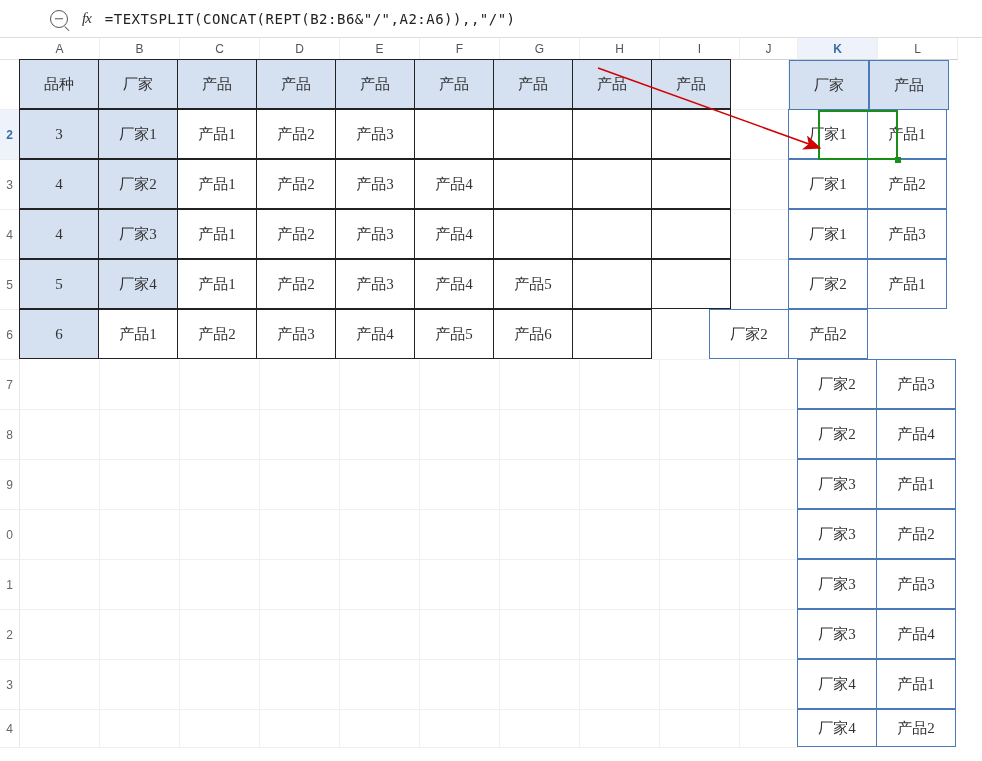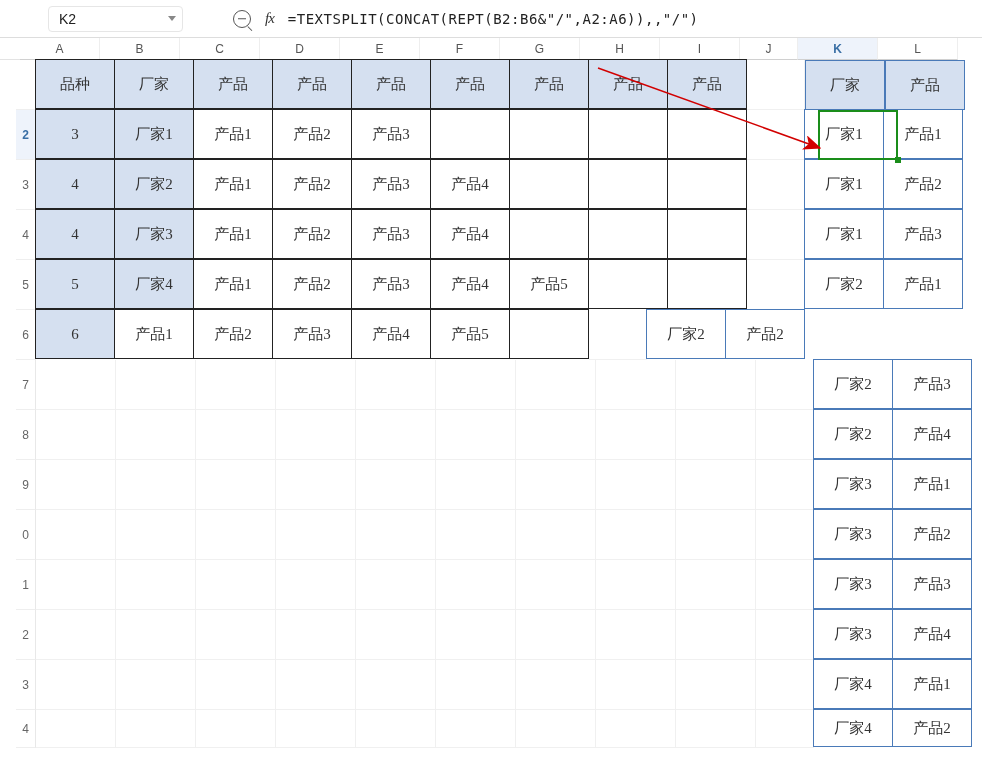--- a/index.html
+++ b/index.html
@@ -19,21 +19,21 @@
 
 .gridwrap { position:relative; }
 
 
 .colhdrs { display:flex; height:22px; background:#fff; }
 .corner { width:20px; height:22px; border-bottom:1px solid #e3e3e3; background:#fff; }
 .colh { height:22px; font-size:12px; color:#555; text-align:center; line-height:22px; border-bottom:1px solid #d0d0d0; border-right:1px solid #eee; background:#fff; }
 .colh.selcol { background:#eef3fb; font-weight:600; color:#3a6fa5; }
 
 
-.gridbody { position:relative;margin-left:16px; }
+.gridbody { position:relative; }
 .row { display:flex; }
 .rh { width:20px; font-size:12px; color:#666; text-align:center; border-right:1px solid #e8e8e8; border-bottom:1px solid #eee; background:#fff; display:flex; align-items:center; justify-content:center; }
 .rh.selrow { background:#eef3fb; color:#3a6fa5; font-weight:600; }
 .cell { font-size:15px; color:#333; display:flex; align-items:center; justify-content:center; background:#fff; font-family:"SimSun","Microsoft YaHei"; }
 
 
 .brd { border:1px solid #222; margin-top:-1px; margin-left:-1px; }
 .hdrcell { background:#d5e0f0; }
 .shadebg { background:#d5e0f0; }
 
@@ -48,24 +48,20 @@
 .active-outline { position:absolute; border:2px solid #1a8d1a; pointer-events:none; }
 .active-handle { position:absolute; width:6px; height:6px; background:#1a8d1a; pointer-events:none; }
 
 
 .arrow-layer { position:absolute; top:0; left:0; pointer-events:none; }
 </style>
 </head>
 <body>
 
 <div class="fbar">
-  <div class="namebox-wrap">
-    <span class="namebox">K2</span>
-    <span class="dd-icon"></span>
-  </div>
   <span class="zoom-out"></span>
   <span class="fx">fx</span>
   <input class="formula-input" value="=TEXTSPLIT(CONCAT(REPT(B2:B6&amp;&quot;/&quot;,A2:A6)),,&quot;/&quot;)" style="">
 </div>
 
 <div class="gridwrap">
 
   <div class="colhdrs">
     <div class="corner"></div>
     <div class="colh" style="width:80px">A</div>
@@ -159,20 +155,21 @@
         <div class="cell rescell" style="width: 80px; height: 50px;">产品1</div>
       </div>
       <div class="row">
         <div class="rh" style="height: 50px;">6</div>
         <div class="cell brd shadebg" style="width: 80px; height: 50px;">6</div>
         <div class="cell brd" style="width: 80px; height: 50px;">产品1</div>
         <div class="cell brd" style="width: 80px; height: 50px;">产品2</div>
         <div class="cell brd" style="width: 80px; height: 50px;">产品3</div>
         <div class="cell brd" style="width: 80px; height: 50px;">产品4</div>
         <div class="cell brd" style="width: 80px; height: 50px;">产品5</div>
+        <div class="cell brd" style="width: 80px; height: 50px;">产品6</div>
         <div class="cell brd" style="width: 80px; height: 50px;"></div>
         <div class="cell gl" style="width: 58px; height: 50px;"></div>
         <div class="cell rescell" style="width: 80px; height: 50px;">厂家2</div>
         <div class="cell rescell" style="width: 80px; height: 50px;">产品2</div>
       </div>
       <div class="row">
         <div class="rh" style="height: 50px;">7</div>
         <div class="cell gl" style="width: 80px; height: 50px;"></div>
         <div class="cell gl" style="width: 80px; height: 50px;"></div>
         <div class="cell gl" style="width: 80px; height: 50px;"></div>

